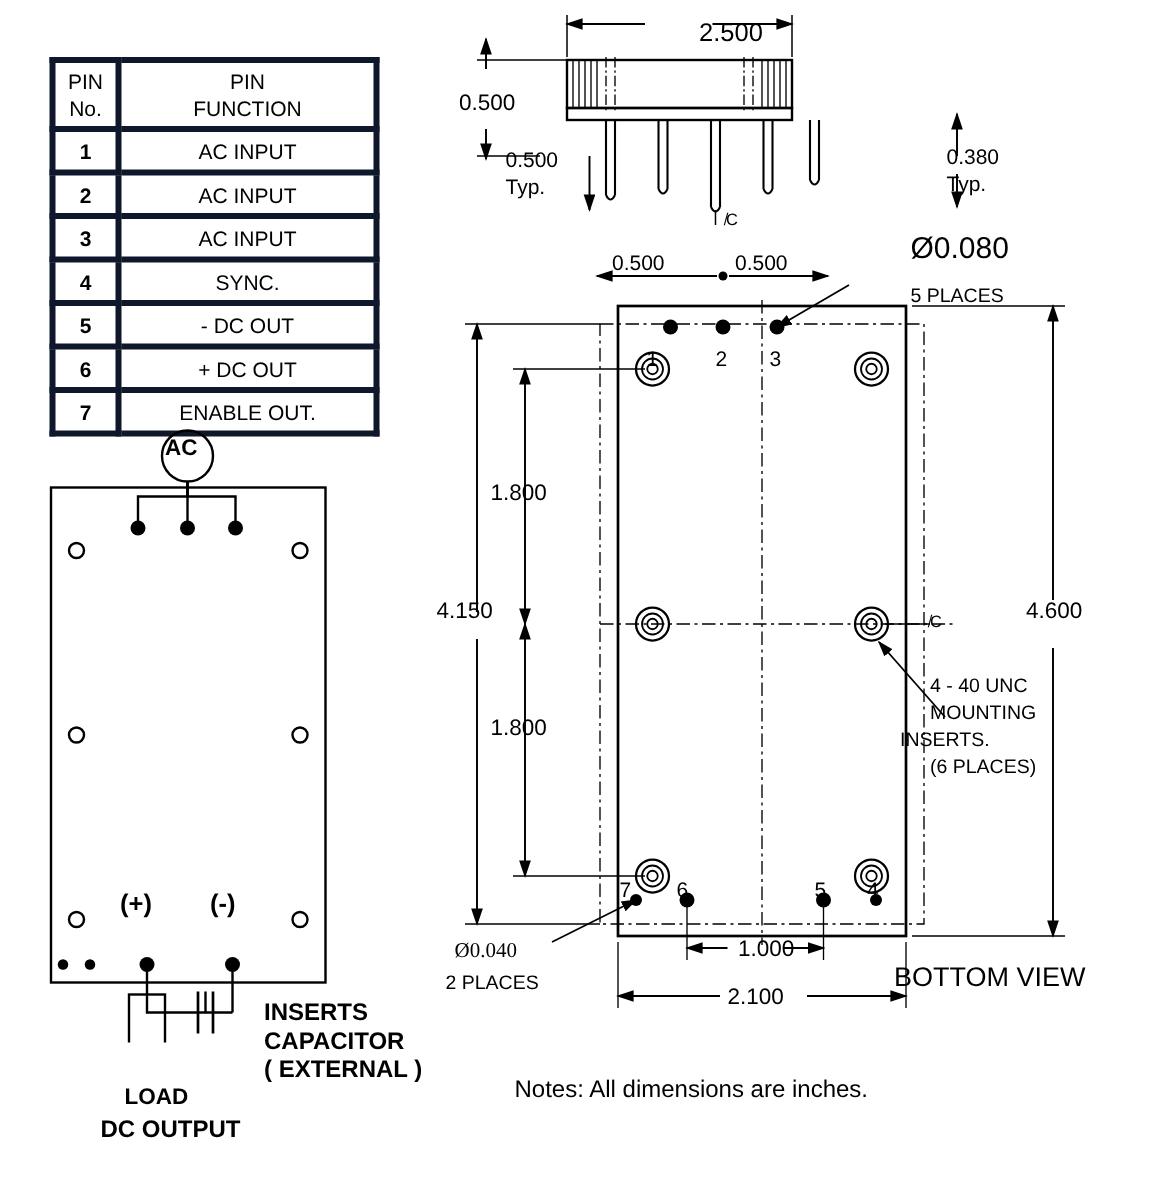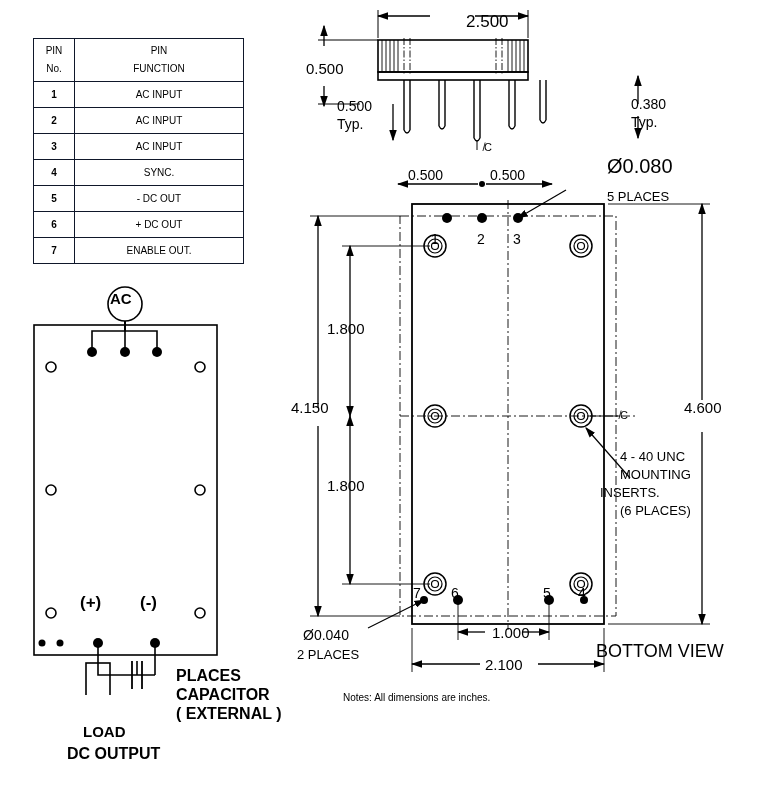--- a/index.html
+++ b/index.html
@@ -2,27 +2,27 @@
 <html><head>
 <meta charset="utf-8">
 <style>
   html,body{margin:0;padding:0;background:#ffffff;}
   body{width:778px;height:796px;position:relative;font-family:"Liberation Sans",sans-serif;color:#000;}
   .root{position:absolute;left:0;top:0;width:778px;height:796px;}
   .abs{position:absolute;}
   svg{display:block;}
   
   .pintable{position:absolute;left:33px;top:38px;border-collapse:collapse;}
-  .pintable td{border:1px solid #0f172a;font-size:10px;text-align:center;padding:0;height:25px;font-family:"Liberation Sans",sans-serif;}
+  .pintable td{border:4px solid #0f172a;font-size:14px;text-align:center;padding:0;height:25px;font-family:"Liberation Sans",sans-serif;}
   .pintable td.num{width:40px;font-weight:bold;}
   .pintable td.fn{width:168px;}
   .pintable td.hdr{font-weight:normal;height:18px;line-height:18px;padding:3px 0;}
   .lbl{position:absolute;font-size:14px;white-space:nowrap;line-height:1.15;}
   .lbl.b{font-weight:bold;}
-  .notes{position:absolute;font-size:10px;line-height:21px;white-space:pre;}
+  .notes{position:absolute;font-size:16px;line-height:21px;white-space:pre;margin-top:29px;}
 </style>
 </head>
 <body>
 
 <div class="root">
 
   <table class="pintable">
     <tbody>
         <tr>
       <td class="num hdr">
@@ -97,21 +97,21 @@
 
     <rect x="66" y="388" width="24" height="36" fill="none" stroke="#000" stroke-width="1.6"></rect>
 
     <path d="M112 386 L112 414 M122 386 L122 414" stroke="#000" stroke-width="1.8" fill="none"></path>
     <path d="M117 386 L117 400" stroke="#000" stroke-width="1.6" fill="none"></path>
   </svg>
   <div class="lbl" style="left:110px;top:290px;font-size:15px;font-weight:bold;">AC</div>
   <div class="lbl b" style="left:80px;top:593px;font-size:17px;">(+)</div>
   <div class="lbl b" style="left:140px;top:593px;font-size:17px;">(-)</div>
   <div class="lbl b" style="left:83px;top:723px;font-size:15px;">LOAD</div>
-  <div class="lbl b" style="left:176px;top:667px;font-size:16px;">PLACES</div>
+  <div class="lbl b" style="left:176px;top:667px;font-size:16px;">INSERTS</div>
   <div class="lbl b" style="left:176px;top:686px;font-size:16px;">CAPACITOR</div>
   <div class="lbl b" style="left:176px;top:705px;font-size:16px;">( EXTERNAL )</div>
   <div class="lbl b" style="left:67px;top:745px;font-size:16px;">DC OUTPUT</div>
 
   <svg class="abs" style="left:300px;top:8px;" width="470" height="170">
 
     <defs>
       <marker id="ar" markerWidth="9" markerHeight="9" refX="8" refY="3" orient="auto" markerUnits="strokeWidth">
         <path d="M0,0 L9,3 L0,6 z" fill="#000"></path>
       </marker>
@@ -294,21 +294,21 @@
   <div class="lbl" style="left:327px;top:477px;font-size:15px;">1.800</div>
   <div class="lbl" style="left:291px;top:399px;font-size:15px;">4.150</div>
   <div class="lbl" style="left:684px;top:399px;font-size:15px;">4.600</div>
   <div class="lbl" style="left:620px;top:409px;font-size:11px;"≯C</div>
 
   <div class="lbl" style="left:620px;top:450px;font-size:13px;">4 - 40 UNC</div>
   <div class="lbl" style="left:620px;top:468px;font-size:13px;">MOUNTING</div>
   <div class="lbl" style="left:600px;top:486px;font-size:13px;">INSERTS.</div>
   <div class="lbl" style="left:620px;top:504px;font-size:13px;">(6 PLACES)</div>
 
-  <div class="lbl" style="left:303px;top:627px;font-size:14px;">Ø0.040</div>
+  <div class="lbl" style="left:303px;top:627px;font-size:14px;font-family:Liberation Serif, serif;">Ø0.040</div>
   <div class="lbl" style="left:297px;top:648px;font-size:13px;">2 PLACES</div>
 
   <div class="lbl" style="left:492px;top:624px;font-size:15px;">1.000</div>
   <div class="lbl" style="left:485px;top:656px;font-size:15px;">2.100</div>
   <div class="lbl" style="left:596px;top:641px;font-size:18px;">BOTTOM VIEW</div>
 
   <div class="notes" style="left:343px;top:687px;">Notes: All dimensions are inches.</div>
 
 </div>
 

